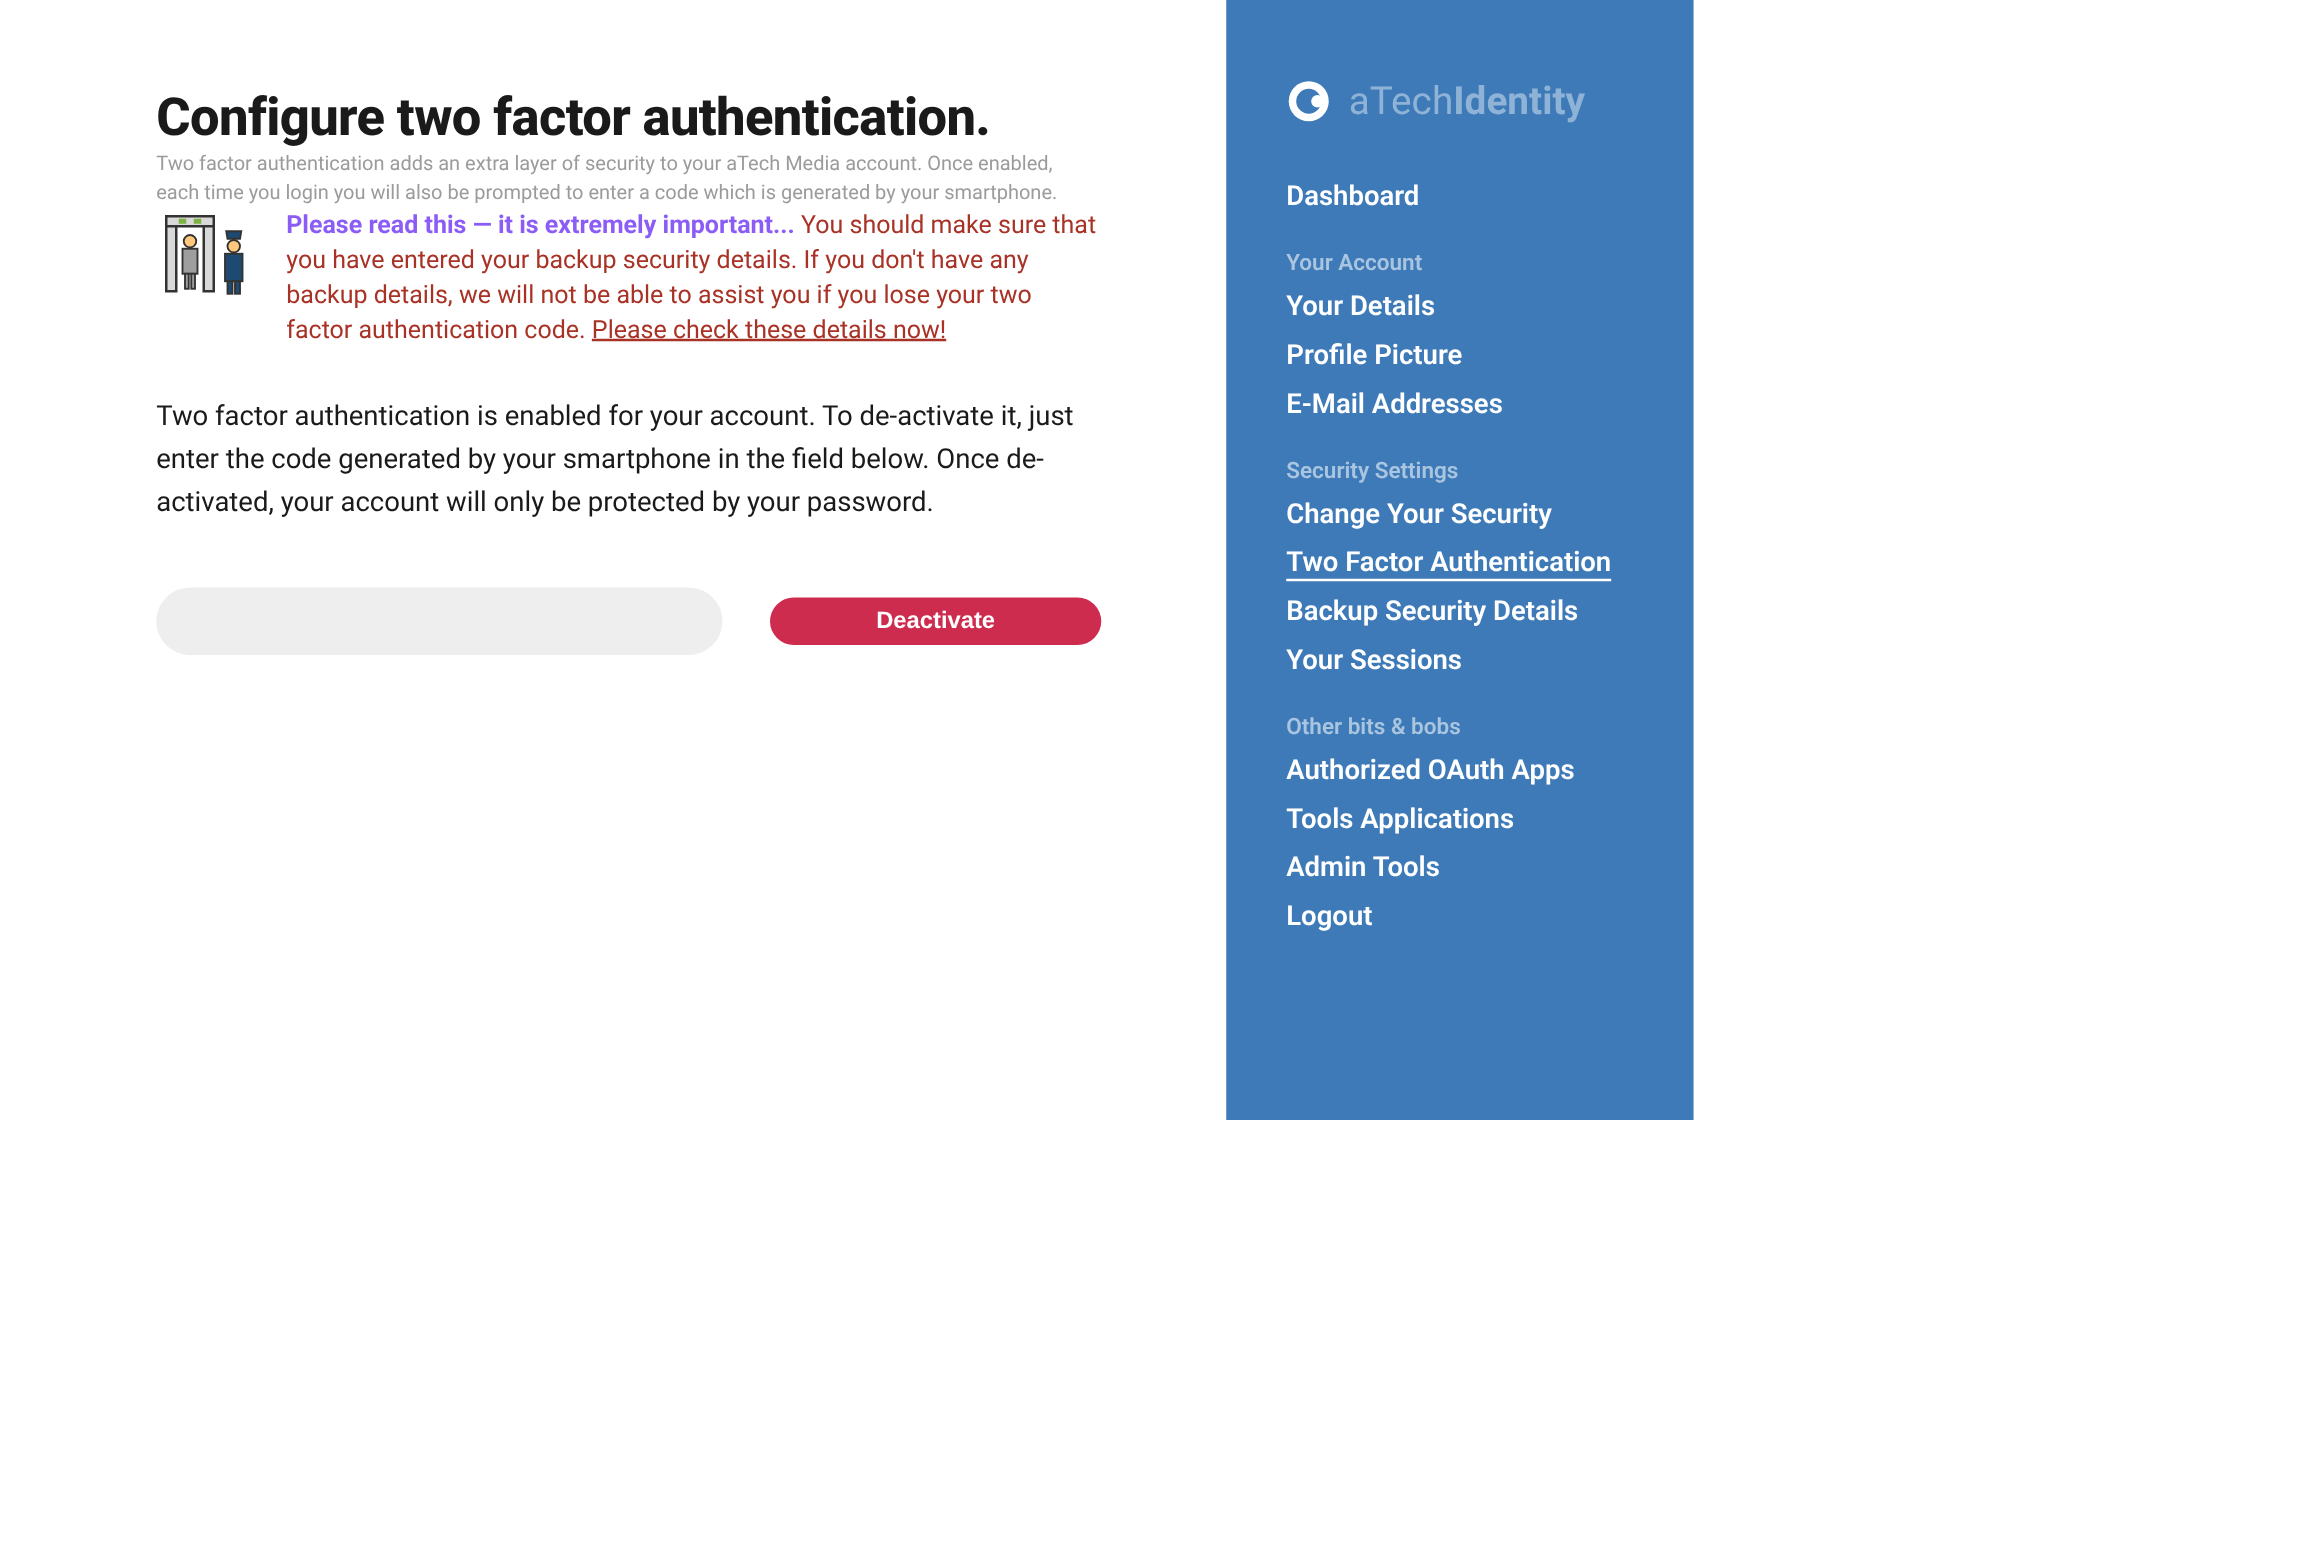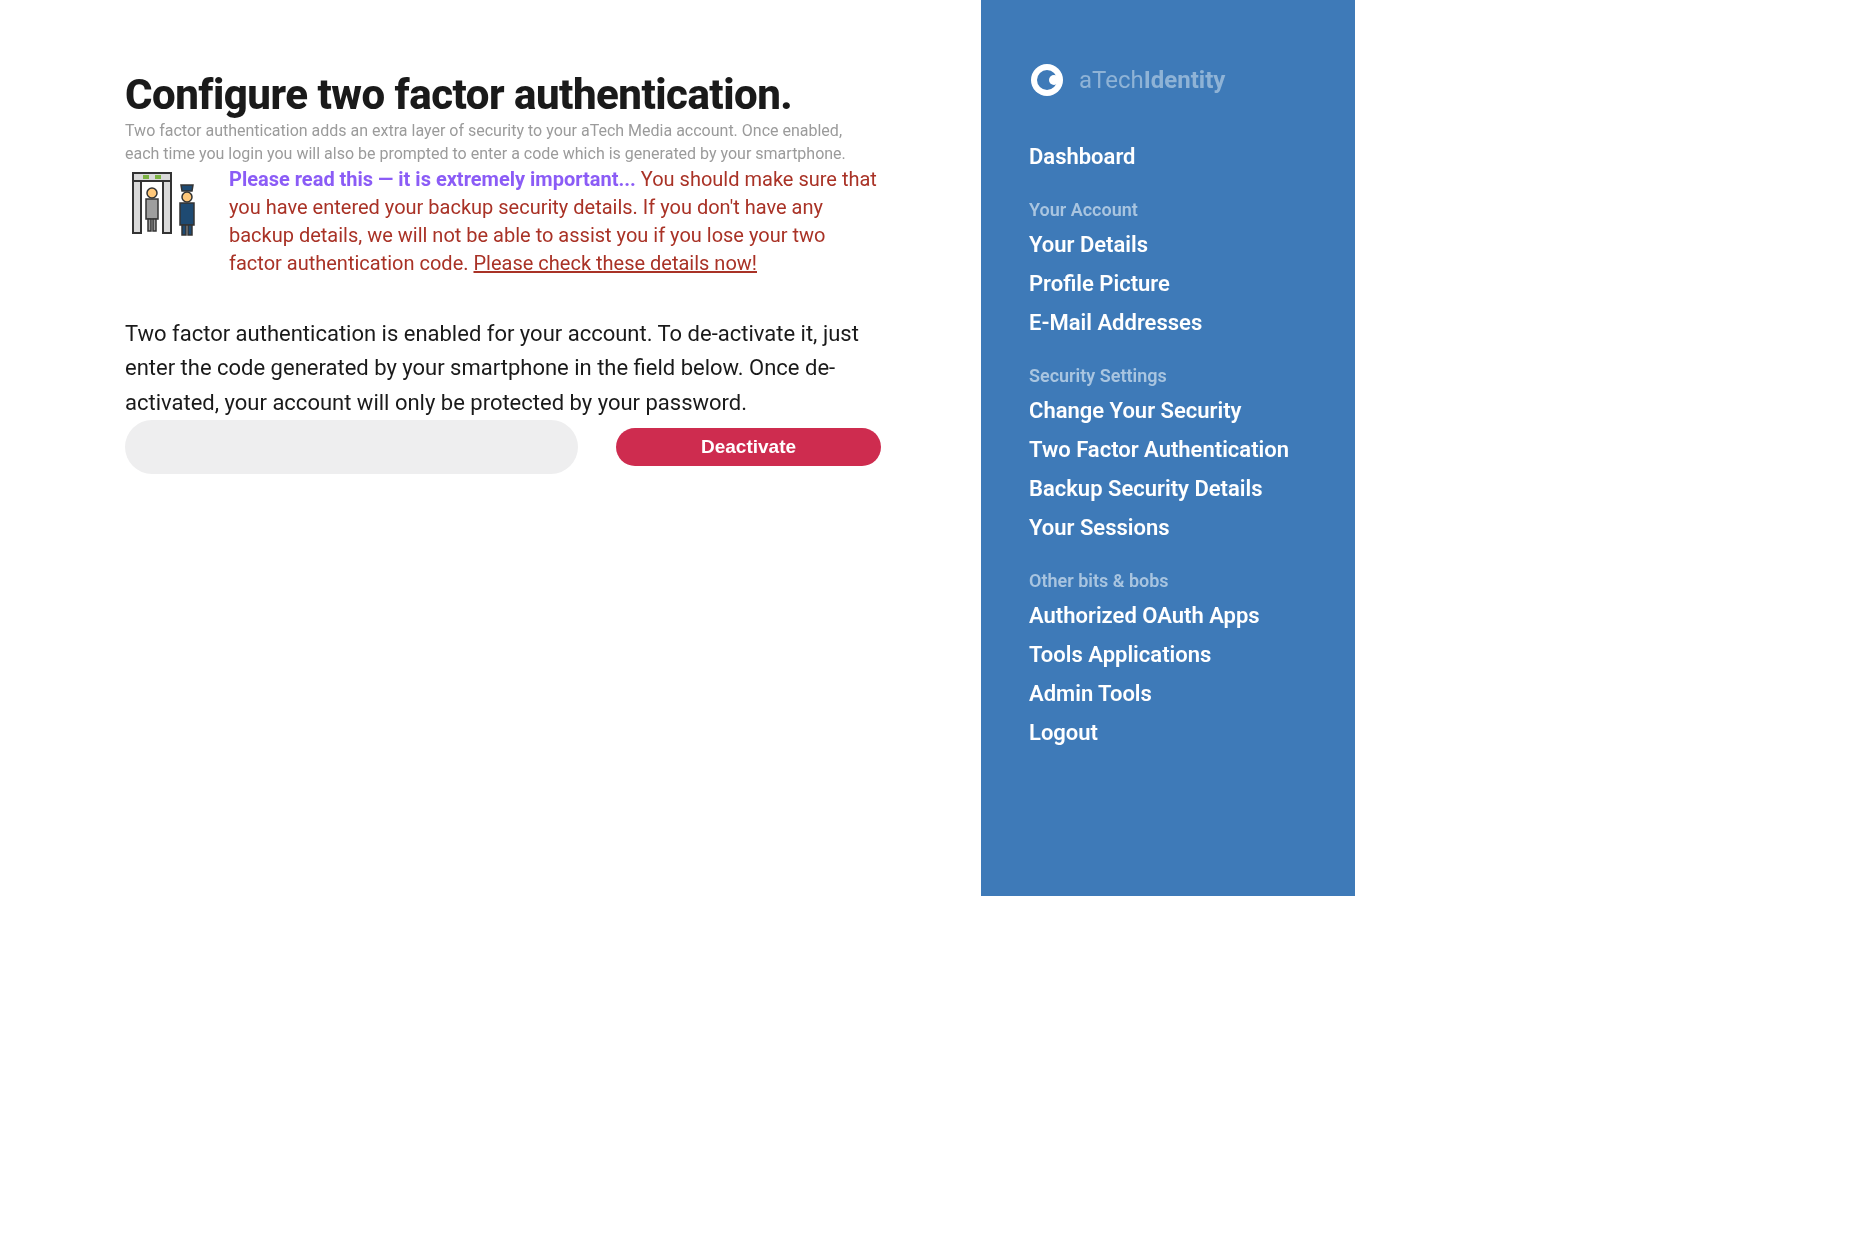--- a/index.html
+++ b/index.html
@@ -49,20 +49,21 @@
       color: #8b5cf6;
     }
     .warning-link {
       color: #a93226;
       text-decoration: underline;
     }
     .body-text {
       font-size: 22px;
       color: #1a1a1a;
       line-height: 1.55;
+      margin-bottom: 50px;
       max-width: 760px;
     }
     .form-row {
       display: flex;
       gap: 38px;
       align-items: center;
       max-width: 760px;
     }
     .code-input {
       flex: 1;
@@ -95,40 +96,41 @@
       display: flex;
       align-items: center;
       gap: 14px;
       margin-bottom: 46px;
     }
     .brand-icon {
       width: 36px;
       height: 36px;
     }
     .brand-text {
-      font-size: 24px;
+      font-size: 31px;
       color: #8fb3d6;
       font-weight: 400;
     }
     .brand-bold {
       font-weight: 700;
     }
     .sidebar-section {
       margin-bottom: 30px;
     }
     .sidebar-link {
       display: block;
       font-size: 22px;
       color: #ffffff;
       font-weight: 600;
       margin-bottom: 14px;
       cursor: pointer;
       text-decoration: none;
     }
     .sidebar-link.active {
+      text-decoration: underline;
       text-underline-offset: 6px;
       text-decoration-thickness: 2px;
     }
     .sidebar-heading {
       font-size: 18px;
       color: #a9c5e0;
       font-weight: 600;
       margin-bottom: 12px;
     }
   </style>

